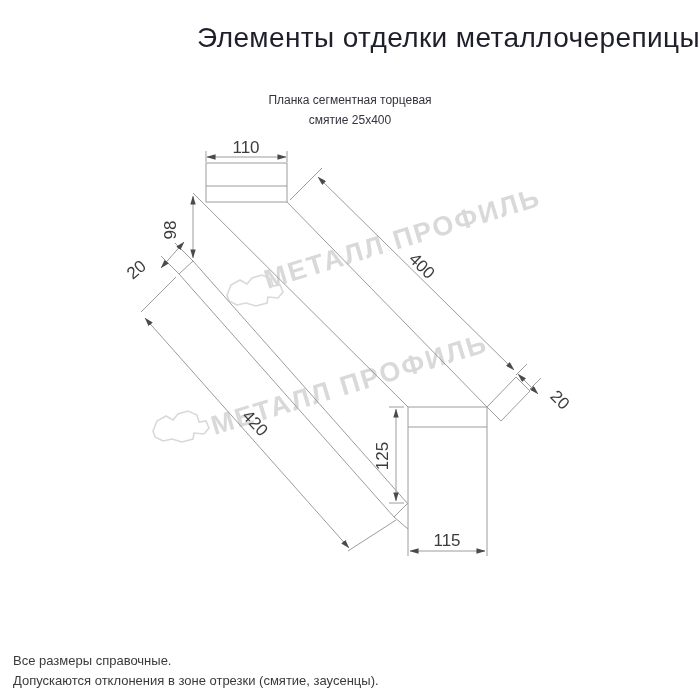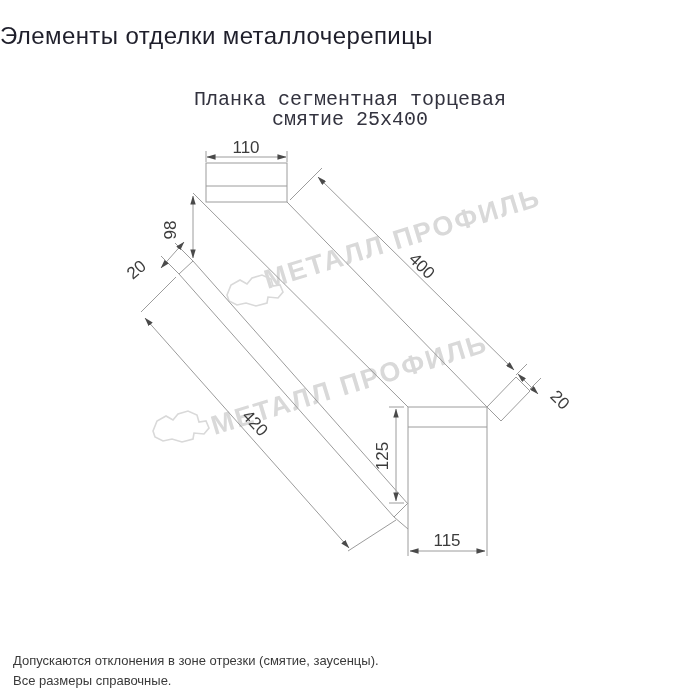--- a/index.html
+++ b/index.html
@@ -7,26 +7,26 @@
     --dimension_text:#3c3c3c; --line:#9c9c9c; --arrow:#4a4a4a;
     --watermark:#d9d9d9; --footnote_text:#3a3a3a;
   }
   *{margin:0;padding:0;box-sizing:border-box;}
   html,body{width:700px;height:700px;}
   body{
     position:relative;width:700px;height:700px;background:var(--background);
     font-family:"Liberation Sans", sans-serif;overflow:hidden;
   }
   .page-title{
-    position:absolute;top:22px;left:0;width:700px;text-align:left;
-    font-size:24px;letter-spacing:.4px;color:var(--title_text);
+    position:absolute;top:22px;left:0;width:700px;text-align:right;
+    font-size:28px;letter-spacing:.4px;color:var(--title_text);
   }
   .subtitle{
     position:absolute;top:90px;left:0;width:700px;text-align:center;
-    font-size:20px;line-height:20px;color:var(--subtitle_text);font-family:Liberation Mono, monospace;
+    font-size:12px;line-height:20px;color:var(--subtitle_text);
   }
   .drawing{position:absolute;top:0;left:0;}
   .shape{stroke:var(--line);stroke-width:1;fill:none;}
   .dim{stroke:var(--line);stroke-width:1;fill:none;}
   .ext{stroke:var(--line);stroke-width:1;fill:none;}
   #arw path{fill:var(--arrow);}
   .dimtxt{
     fill:var(--dimension_text);font-family:"Liberation Sans",sans-serif;
     font-size:17px;
   }
@@ -121,15 +121,15 @@
     <text class="dimtxt" transform="translate(140,274) rotate(-40)" text-anchor="middle">20</text>
     <text class="dimtxt" transform="translate(418,270) rotate(44.5)" text-anchor="middle">400</text>
     <text class="dimtxt" transform="translate(251,427) rotate(46)" text-anchor="middle">420</text>
     <text class="dimtxt" transform="translate(556,404) rotate(44.5)" text-anchor="middle">20</text>
     <text class="dimtxt" transform="translate(388,456) rotate(-90)" text-anchor="middle">125</text>
     <text class="dimtxt" x="447" y="546" text-anchor="middle">115</text>
   </g>
 </svg>
 
 <div class="footer">
+  <div>Все размеры справочные.</div>
   <div>Допускаются отклонения в зоне отрезки (смятие, заусенцы).</div>
-  <div>Все размеры справочные.</div>
 </div>
 
 </body></html>

